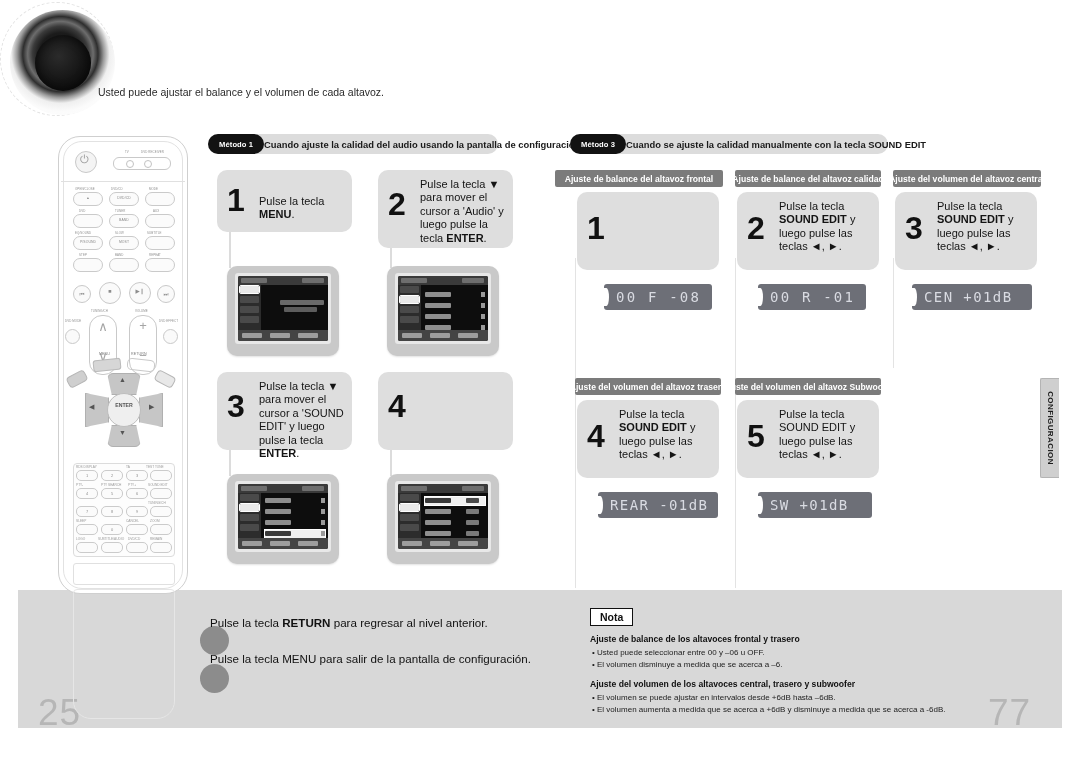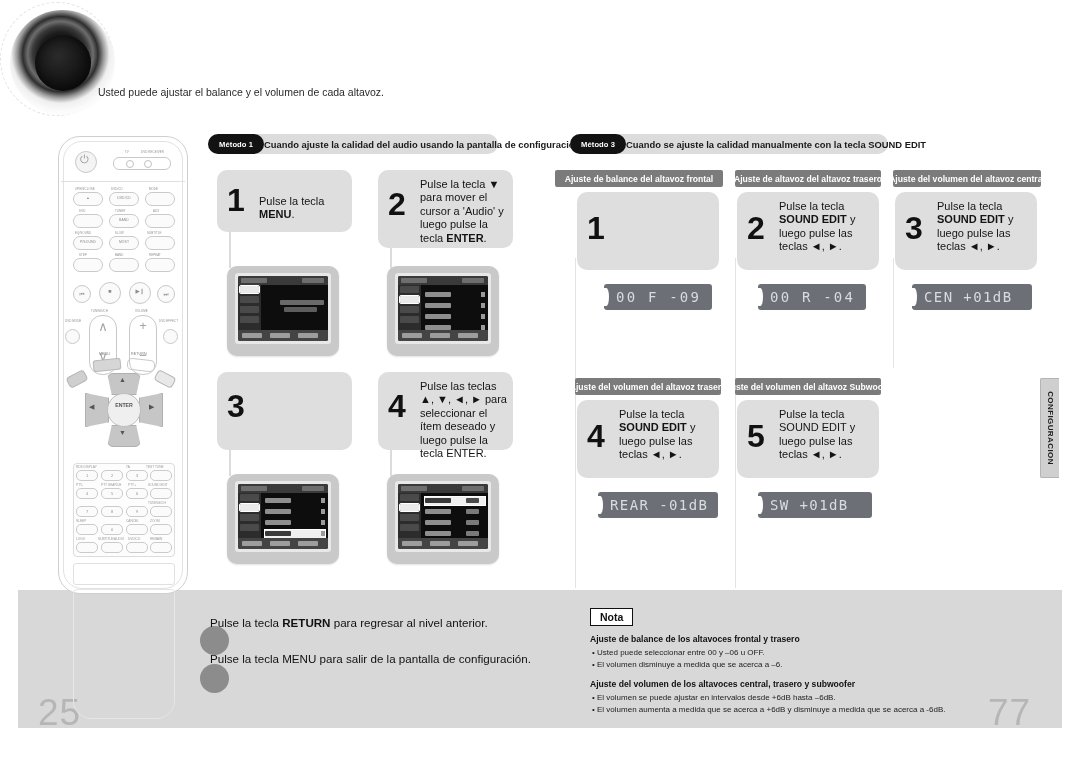--- a/index.html
+++ b/index.html
@@ -541,26 +541,28 @@
             <i style="left:4px;width:20px"></i>
             <i style="left:32px;width:20px"></i>
             <i style="left:60px;width:20px"></i>
           </div>
     </div>
       </div>
   </div>
 
   <div class="step" style="left:217px;top:372px;width:135px;height:78px">
     <div class="num" style="top:18px">3</div>
+    <div class="txt" style="left:42px;top:8px;width:88px">
+      <span>Pulse la tecla ▼ para mover el cursor a 'SOUND EDIT' y luego pulse la tecla </span><b>ENTER</b><span>.</span>
+    </div>
   </div>
   <div class="step-stem" style="left:229px;top:450px;height:26px"></div>
 
   <div class="step" style="left:378px;top:372px;width:135px;height:78px">
     <div class="num" style="top:18px">4</div>
-    <div class="txt" style="left:42px;top:8px;width:88px">Pulse las teclas ▲, ▼, ◄, ► para seleccionar el ítem deseado y luego pulse la tecla ENTER.</div>
   </div>
   <div class="step-stem" style="left:390px;top:450px;height:26px"></div>
 
   <div class="tv" style="left:227px;top:474px;width:112px;height:90px">
     <div class="bez">
         <div class="scr">
       <div class="osd-top">
             <i style="left:3px;width:26px"></i>
             <i style="right:4px;width:22px"></i>
           </div>
@@ -650,30 +652,30 @@
   <div class="method-text" style="left:626px;top:134px">Cuando se ajuste la calidad manualmente con la tecla SOUND EDIT</div>
 
   <div class="m2-vline" style="left:575px;top:258px;height:330px"></div>
   <div class="m2-vline" style="left:735px;top:258px;height:330px"></div>
   <div class="m2-vline" style="left:893px;top:258px;height:110px"></div>
 
   <div class="subhdr" style="left:555px;top:170px;width:168px">Ajuste de balance del altavoz frontal</div>
   <div class="step" style="left:577px;top:192px;width:142px;height:78px">
     <div class="num" style="top:20px">1</div>
   </div>
-  <div class="led" style="left:604px;top:284px;width:96px">00 F -09</div>
-
-  <div class="subhdr" style="left:735px;top:170px;width:146px">Ajuste de altavoz del altavoz trasero</div>
+  <div class="led" style="left:604px;top:284px;width:96px">00 F -08</div>
+
+  <div class="subhdr" style="left:735px;top:170px;width:146px">Ajuste de balance del altavoz calidad</div>
   <div class="step" style="left:737px;top:192px;width:142px;height:78px">
     <div class="num" style="top:20px">2</div>
     <div class="txt" style="left:42px;top:8px;width:94px">
       <span>Pulse la tecla </span><b>SOUND EDIT</b><span> y luego pulse las teclas ◄, ►.</span>
     </div>
   </div>
-  <div class="led" style="left:758px;top:284px;width:96px">00 R -04</div>
+  <div class="led" style="left:758px;top:284px;width:96px">00 R -01</div>
 
   <div class="subhdr" style="left:893px;top:170px;width:148px">Ajuste  del volumen del altavoz central</div>
   <div class="step" style="left:895px;top:192px;width:142px;height:78px">
     <div class="num" style="top:20px">3</div>
     <div class="txt" style="left:42px;top:8px;width:94px">
       <span>Pulse la tecla </span><b>SOUND EDIT</b><span> y luego pulse las teclas ◄, ►.</span>
     </div>
   </div>
   <div class="led" style="left:912px;top:284px;width:108px;letter-spacing:1.4px">CEN +01dB</div>
 

